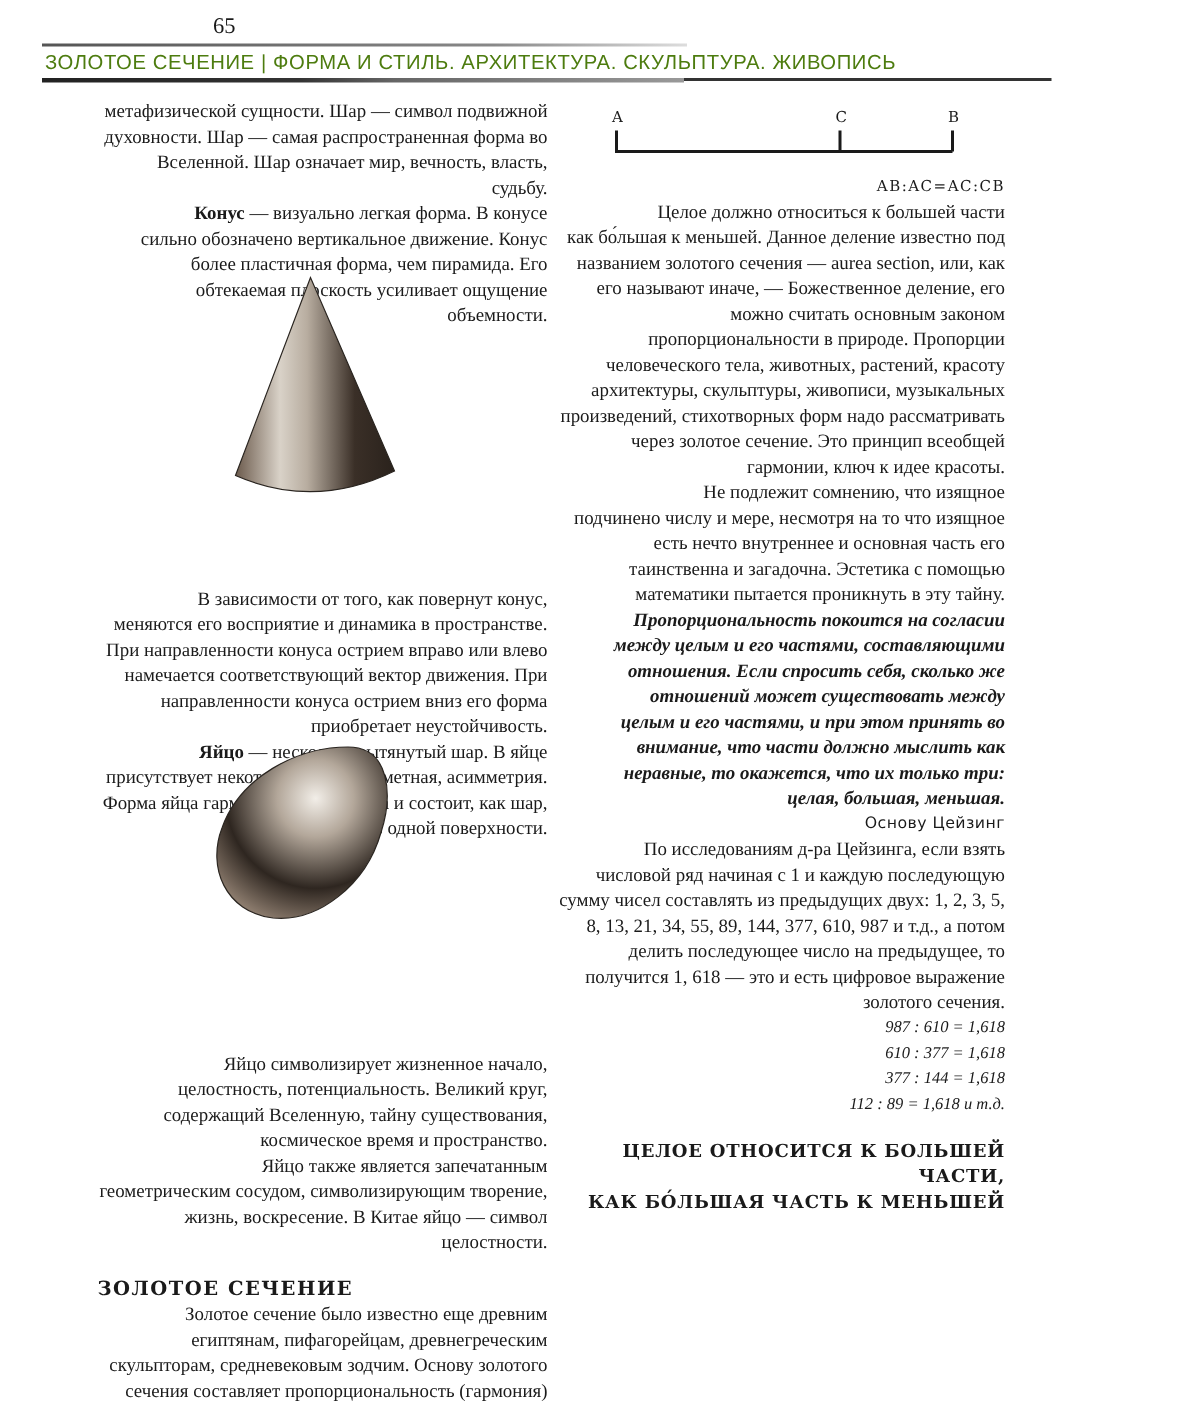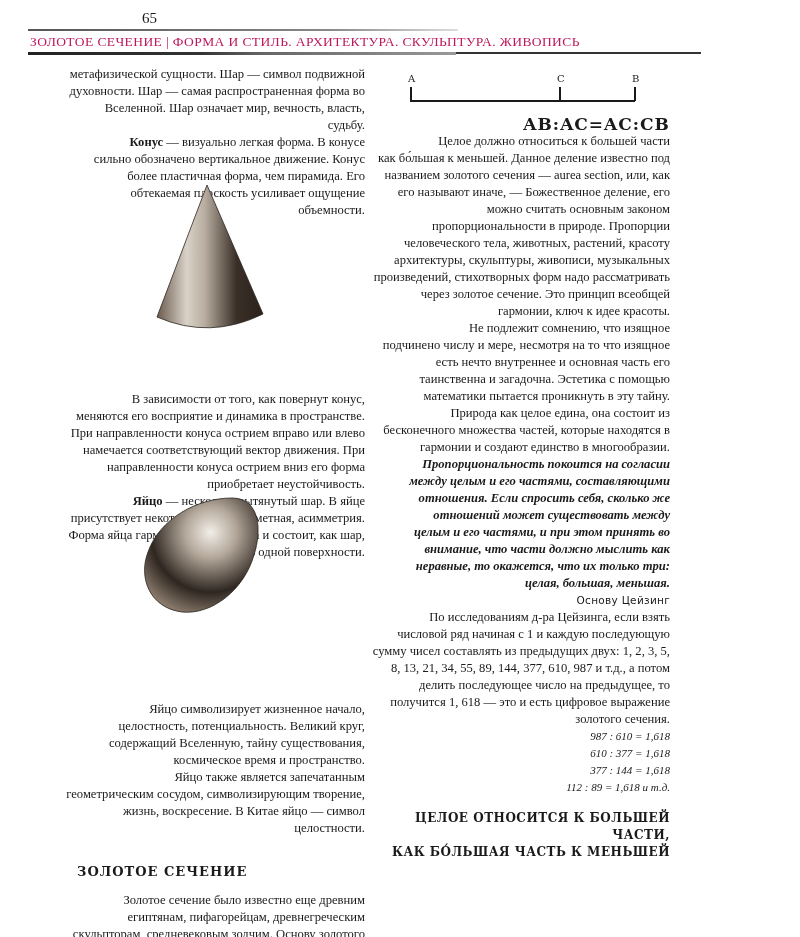--- a/index.html
+++ b/index.html
@@ -1,36 +1,36 @@
 <!DOCTYPE html>
 <html><head>
 <meta charset="utf-8">
 <style>
   html, body { margin: 0; padding: 0; background: #ffffff; }
   body { width: 800px; height: 937px; position: relative; overflow: hidden;
          font-family: "Liberation Serif", "DejaVu Serif", serif; color: #1a1a1a; }
   .page-num { position: absolute; left: 142px; top: 10px; font-size: 15px; }
   .rule-top { position: absolute; left: 28px; top: 29px; width: 430px; height: 2px;
               background: linear-gradient(to right, #555 0%, #888 70%, #ddd 100%); }
-  .running-head { position: absolute; left: 30px; top: 34px; font-family: Liberation Serif, serif;
-                  font-size: 13.5px; letter-spacing: 0.4px; color: #be185d; white-space: nowrap; }
+  .running-head { position: absolute; left: 30px; top: 34px; font-family: Liberation Sans, sans-serif;
+                  font-size: 13.5px; letter-spacing: 0.4px; color: #4d7c0f; white-space: nowrap; }
   .rule-bottom { position: absolute; left: 28px; top: 52px; width: 428px; height: 3px;
                  background: linear-gradient(to right, #222 0%, #333 40%, #666 55%, #999 100%); }
   .rule-bottom2 { position: absolute; left: 456px; top: 52px; width: 245px; height: 2px; background: #333; }
 
   .col { position: absolute; font-size: 12.6px; line-height: 17px; }
   .col-left { left: 65px; top: 66px; width: 300px; }
   .col-right { left: 370px; top: 66px; width: 300px; }
   .col p { margin: 0; text-align: right; }
   .indent { text-indent: 54px; }
   .italic-block { font-style: italic; font-weight: bold; margin-left: 30px !important; }
   .author { margin-left: 30px !important; font-family: "DejaVu Sans", sans-serif; font-size: 10.5px; letter-spacing: 0.3px; }
   .section-head { font-family: "DejaVu Serif", serif; font-weight: bold; font-size: 13px;
-                  letter-spacing: 1px; margin: 12px; }
-  .formula { font-family: "DejaVu Serif", serif; font-weight: bold; font-size: 17px; letter-spacing: 1px; }
+                  letter-spacing: 1px; margin: 0; }
+  .formula { font-family: "DejaVu Serif", serif; font-weight: normal; font-size: 10px; letter-spacing: 1px; }
   .eq { font-size: 11px; margin-left: 32px !important; font-style: italic; }
 
   .figure { position: absolute; }
   .fig-cone { left: 115px; top: 180px; width: 240px; height: 155px; }
   .fig-egg { left: 130px; top: 490px; width: 150px; height: 130px; }
 
   .seg { position: absolute; }
   .seg .lbl { position: absolute; font-family: "DejaVu Serif", serif; font-size: 10px; }
   .seg .line { position: absolute; background: #1a1a1a; }
 </style>
@@ -94,21 +94,20 @@
     <span class="lbl" style="left:262px; top:4px;">B</span>
     <div class="line" style="left:40px; top:21px; width:1.5px; height:14px;"></div>
     <div class="line" style="left:189px; top:21px; width:1.5px; height:14px;"></div>
     <div class="line" style="left:264px; top:21px; width:1.5px; height:14px;"></div>
     <div class="line" style="left:40px; top:34px; width:225px; height:1.5px;"></div>
   </div>
   <div style="height:10px"></div>
   <p class="formula" style="margin-left:30px">AB:AC=AC:CB</p>
   <p class="indent">Целое должно относиться к большей части как бо́льшая к меньшей. Данное деление известно под названием золотого сечения — aurea section, или, как его называют иначе, — Божественное деление, его можно считать основным законом пропорциональности в природе. Пропорции человеческого тела, животных, растений, красоту архитектуры, скульптуры, живописи, музыкальных произведений, стихотворных форм надо рассматривать через золотое сечение. Это принцип всеобщей гармонии, ключ к идее красоты.</p>
   <p class="indent">Не подлежит сомнению, что изящное подчинено числу и мере, несмотря на то что изящное есть нечто внутреннее и основная часть его таинственна и загадочна. Эстетика с помощью математики пытается проникнуть в эту тайну.</p>
-  <p class="indent">Природа как целое едина, она состоит из бесконечного множества частей, которые находятся в гармонии и создают единство в многообразии.</p>
   <p class="italic-block">Пропорциональность покоится на согласии между целым и его частями, составляющими отношения. Если спросить себя, сколько же отношений может существовать между целым и его частями, и при этом принять во внимание, что части должно мыслить как неравные, то окажется, что их только три: целая, большая, меньшая.</p>
   <p class="author">Основу Цейзинг</p>
   <p class="indent">По исследованиям д-ра Цейзинга, если взять числовой ряд начиная с 1 и каждую последующую сумму чисел составлять из предыдущих двух: 1, 2, 3, 5, 8, 13, 21, 34, 55, 89, 144, 377, 610, 987 и т.д., а потом делить последующее число на предыдущее, то получится 1, 618 — это и есть цифровое выражение золотого сечения.</p>
   <p class="eq">987 : 610 = 1,618</p>
   <p class="eq">610 : 377 = 1,618</p>
   <p class="eq">377 : 144 = 1,618</p>
   <p class="eq">112 : 89 = 1,618 и т.д.</p>
   <div style="height:14px"></div>
   <p class="section-head" style="font-size:12px; letter-spacing:0.5px;">ЦЕЛОЕ ОТНОСИТСЯ К БОЛЬШЕЙ ЧАСТИ,</p>
   <p class="section-head" style="font-size:12px; letter-spacing:0.5px;">КАК БО́ЛЬШАЯ ЧАСТЬ К МЕНЬШЕЙ</p>

